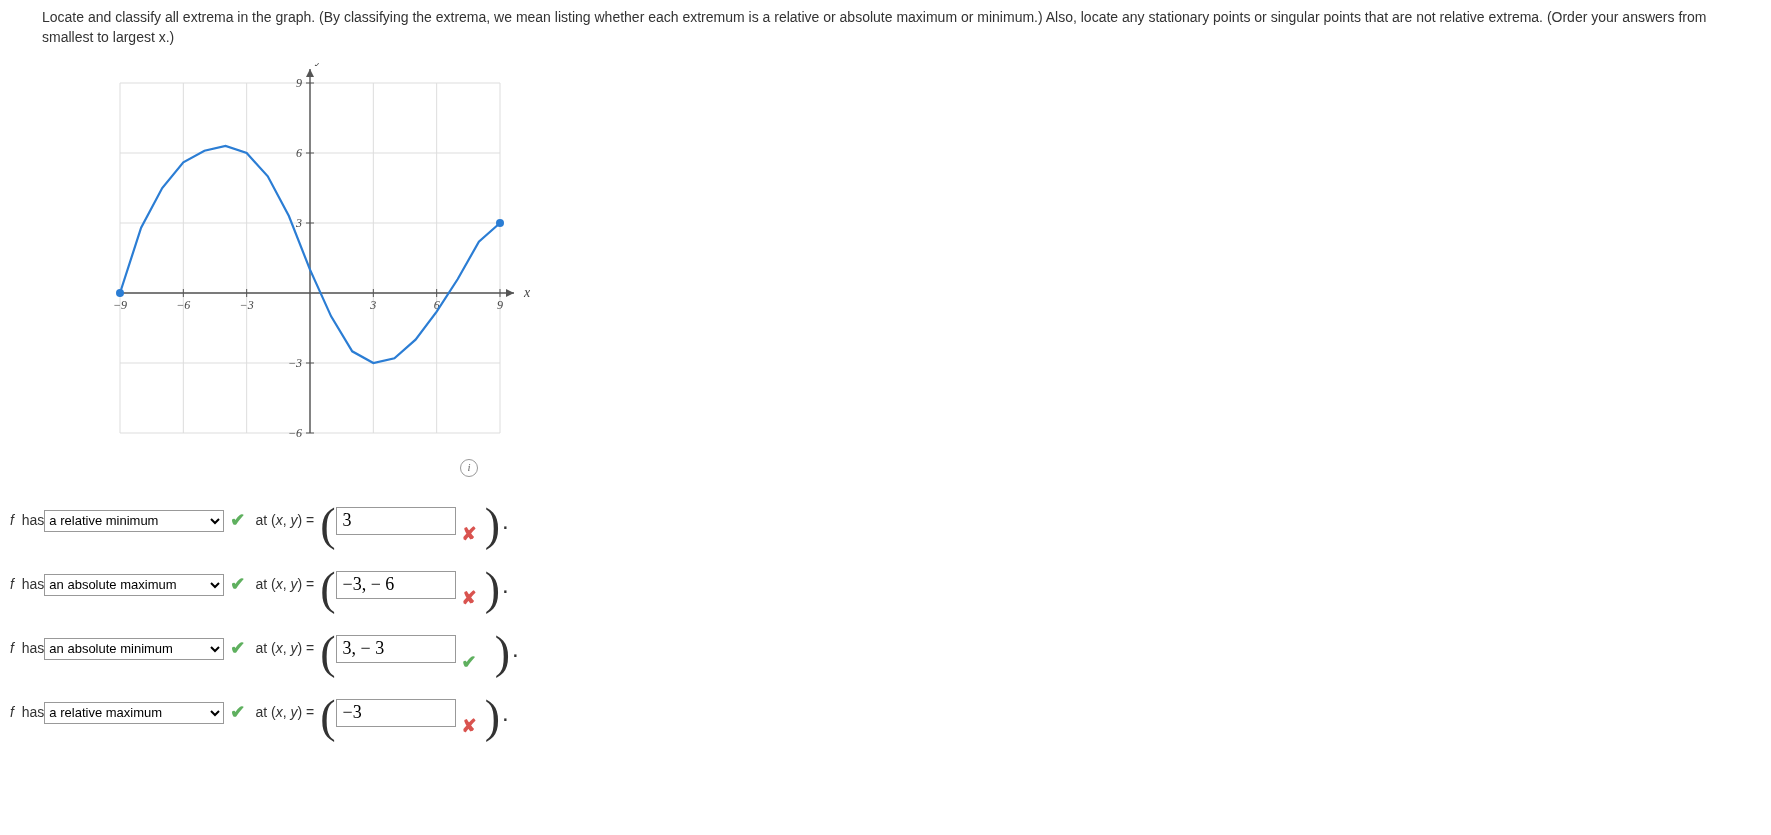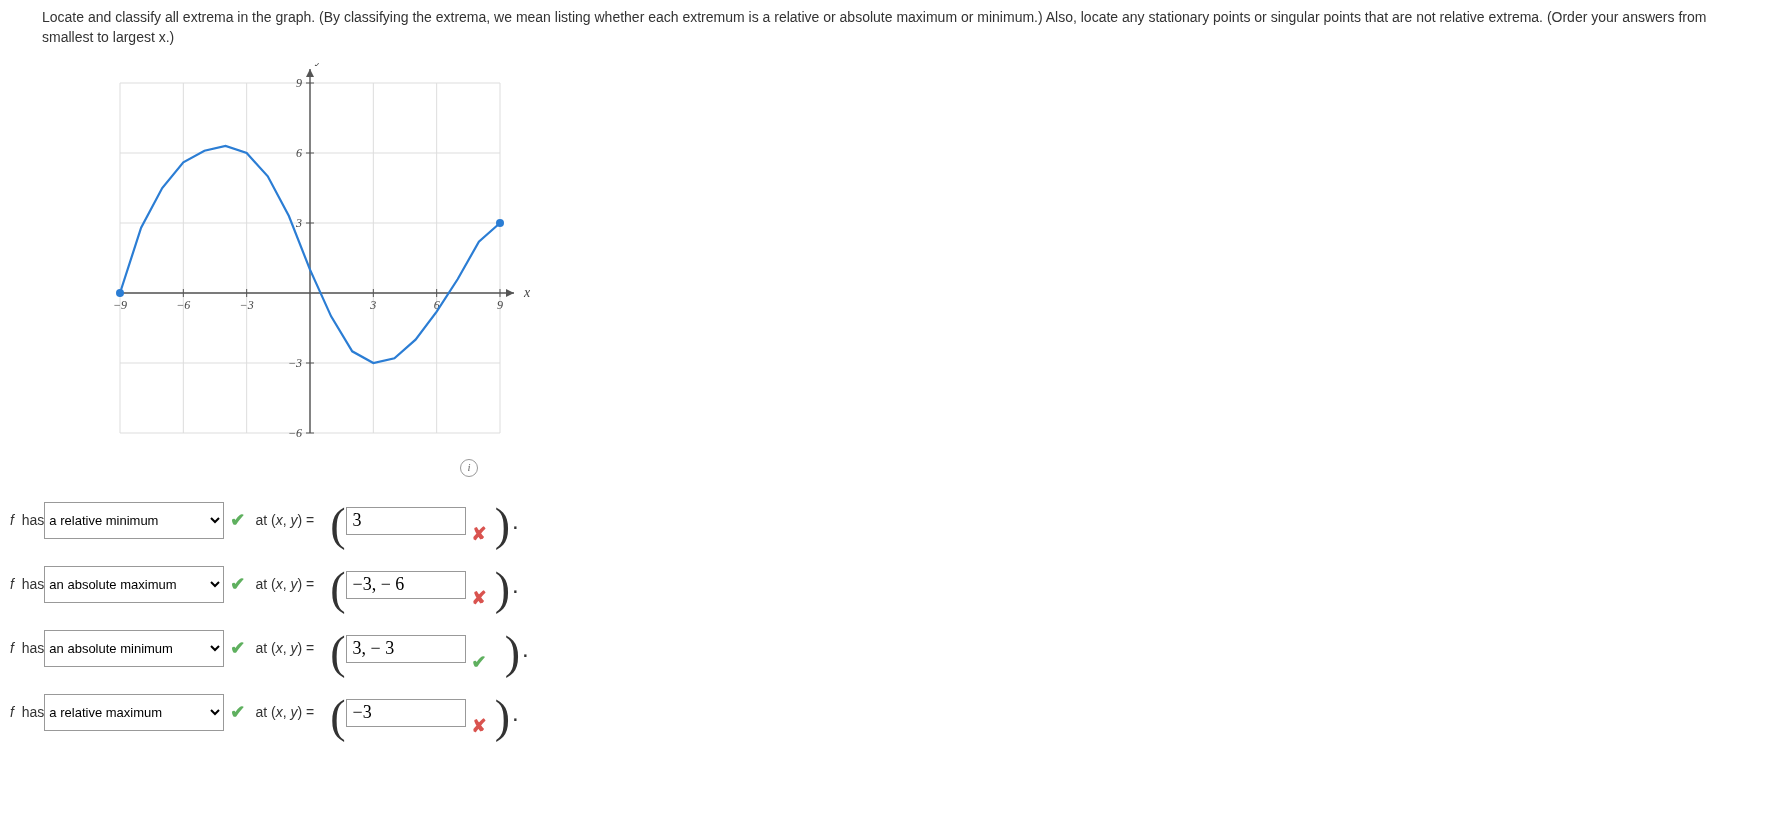--- a/index.html
+++ b/index.html
@@ -15,39 +15,39 @@
   .graph-container { margin-left: 70px; margin-bottom: 20px; }
   .answers { margin-top: 10px; }
   .answer-row {
     display: flex;
     align-items: center;
     height: 64px;
   }
   .f-has { font-style: italic; margin-right: 4px; }
   select.classification {
     font-size: 13px;
-    height: 37px;
+    height: 22px;
     width: 180px;
     border: 1px solid #999;
     background: #fff;
   }
   .check {
     color: #5fb05f;
     font-size: 18px;
     font-weight: bold;
     margin-left: 6px;
     margin-right: 10px;
   }
   .xmark {
     color: #d9534f;
     font-size: 18px;
     font-weight: bold;
     margin-left: 6px;
   }
-  .at-label { margin-right: 16px; }
+  .at-label { margin-right: 6px; }
   .paren {
     font-family: "Times New Roman", serif;
     font-size: 46px;
     line-height: 0;
     position: relative;
     top: 4px;
   }
   input.coord {
     width: 120px;
     height: 28px;

